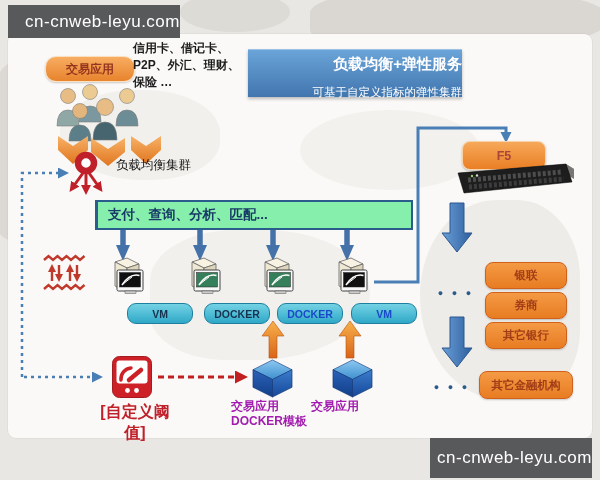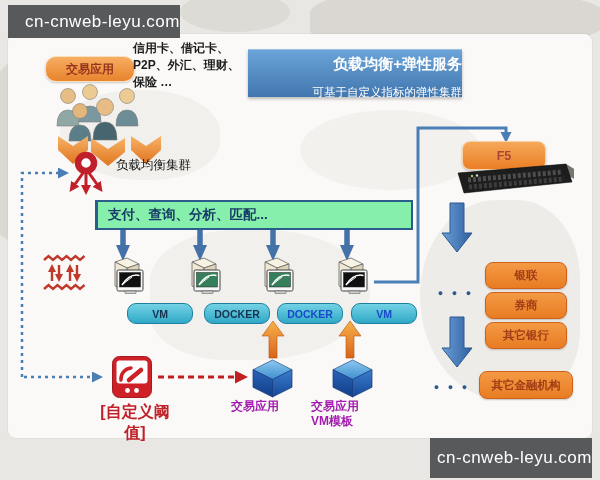--- a/index.html
+++ b/index.html
@@ -314,17 +314,17 @@
 <div class="threshold-label">[自定义阈值]</div>
 
 <svg class="abs" style="left:250px;top:357px;" width="45" height="43">
     <use href="#sym-cube"></use>
   </svg>
 <svg class="abs" style="left:330px;top:357px;" width="45" height="43">
     <use href="#sym-cube"></use>
   </svg>
 <div class="tpl-label" style="left:231px;">
   <div>交易应用</div>
+  <div>DOCKER模板</div>
 </div>
 <div class="tpl-label" style="left:311px;">
   <div>交易应用</div>
-  <div>VM模板</div>
 </div>
 
 </body></html>

